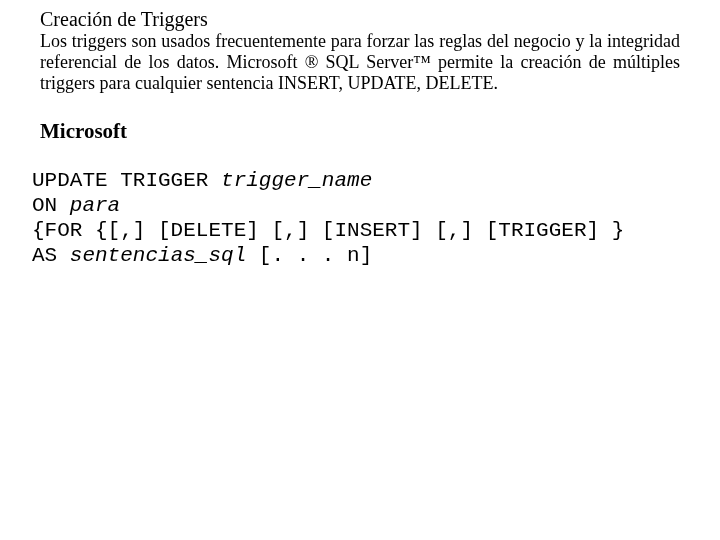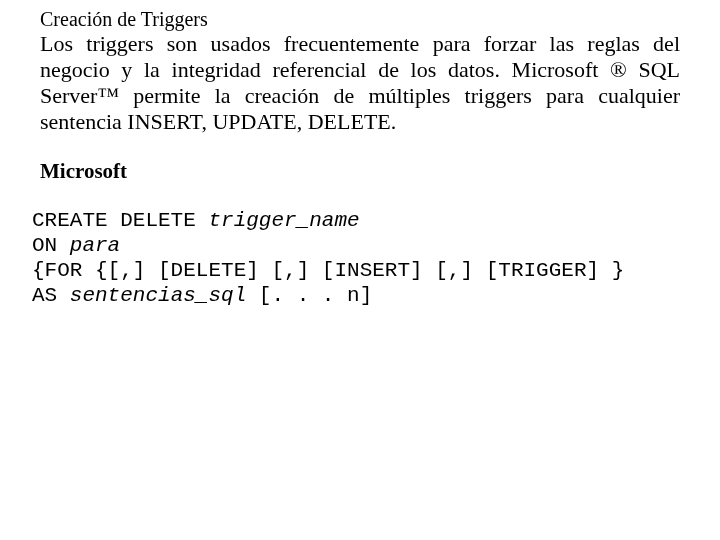--- a/index.html
+++ b/index.html
@@ -19,21 +19,21 @@
     font-weight: bold;
     font-size: 26px;
     margin: 4px 0 14px 0;
   }
   .subhead {
     font-weight: normal;
     font-size: 20px;
     margin: 0;
   }
   .body-text {
-    font-size: 22px;
+    font-size: 18px;
     text-align: justify;
     margin: 0 0 24px 0;
     line-height: 1.18;
   }
   .syntax-head {
     font-weight: bold;
     font-size: 21px;
     margin: 0 0 24px 0;
   }
   .code {
@@ -49,18 +49,18 @@
 <body>
 
 <div class="page">
 
 
   <p class="subhead">Creación de Triggers</p>
   <p class="body-text">Los triggers son usados frecuentemente para forzar las reglas del negocio y la integridad referencial de los datos. Microsoft ® SQL Server™ permite la creación de múltiples triggers para cualquier sentencia INSERT, UPDATE, DELETE.</p>
 
   <p class="syntax-head">Microsoft</p>
 
-  <div class="code"><span>CREATE DELETE </span><span class="i">trigger_name</span>
+  <div class="code"><span>UPDATE TRIGGER </span><span class="i">trigger_name</span>
 <span>ON </span><span class="i">para</span>
 <span>{FOR {[,] [DELETE] [,] [INSERT] [,] [TRIGGER] }</span>
 <span>AS </span><span class="i">sentencias_sql</span><span> [. . . n]</span></div>
 
 </div>
 
 </body></html>

